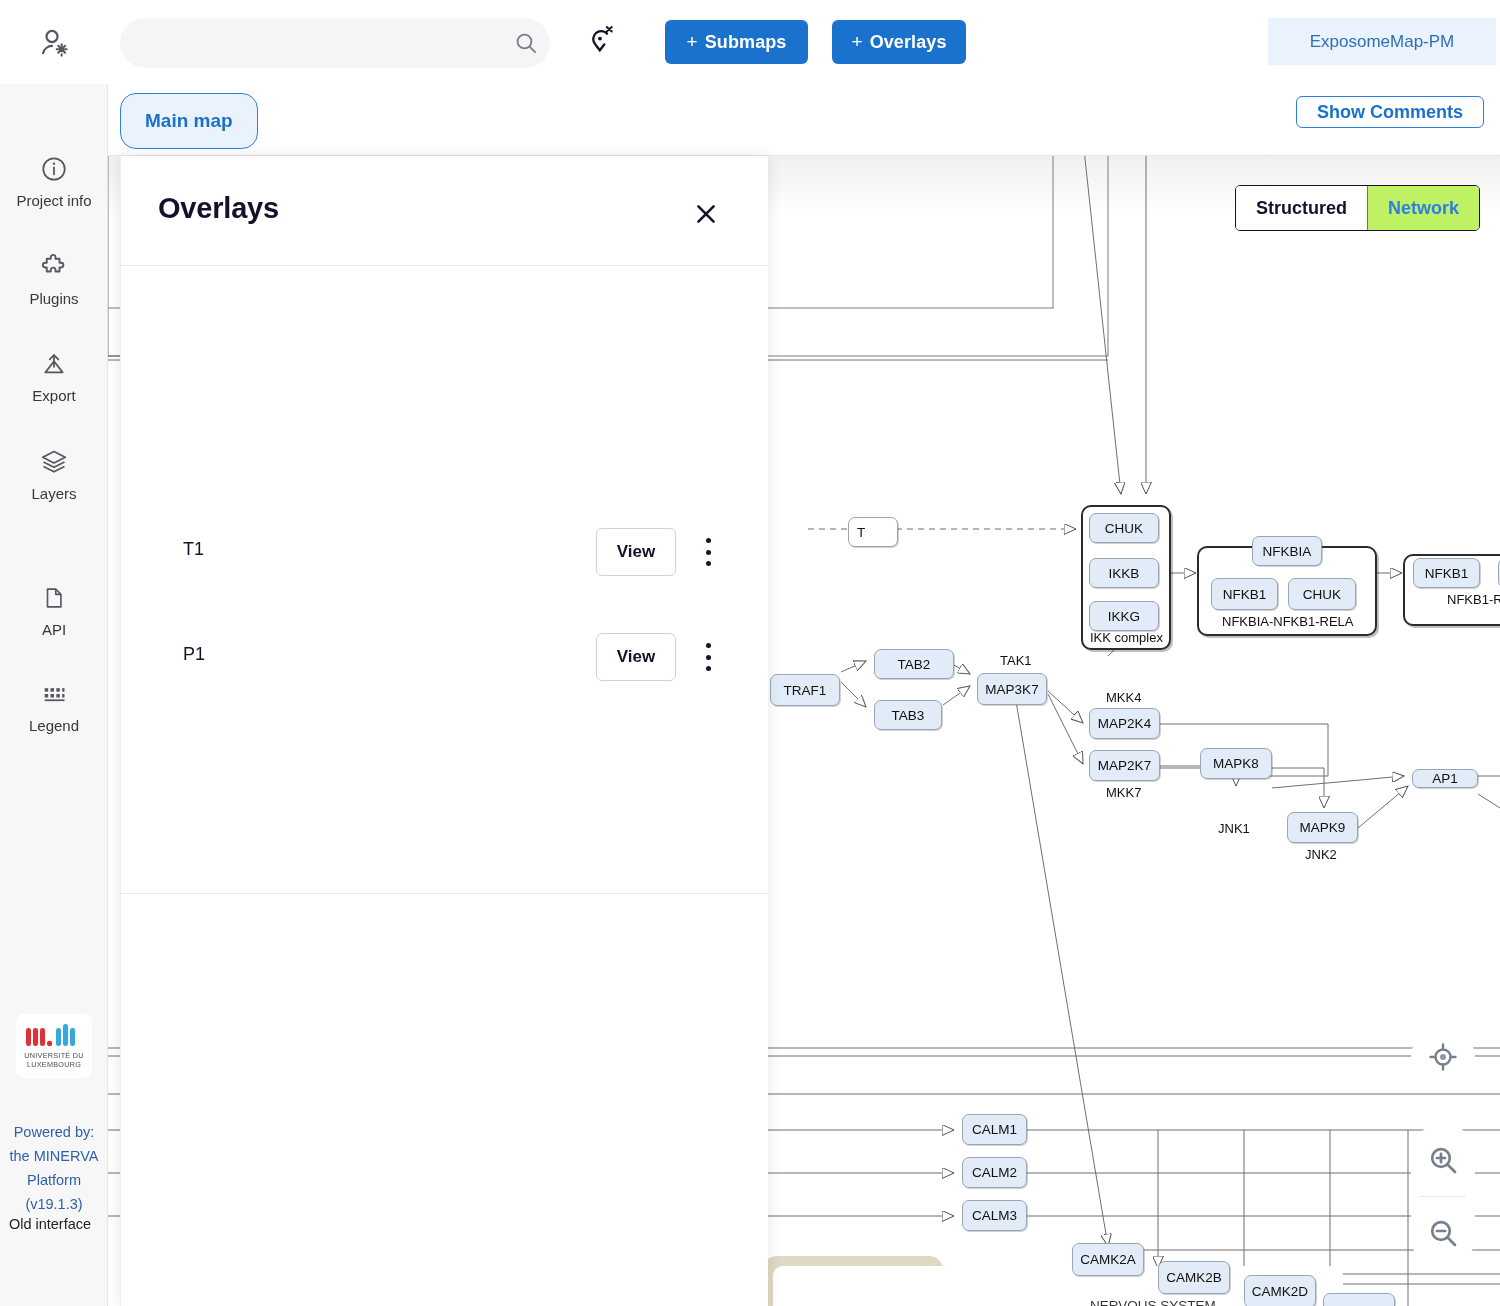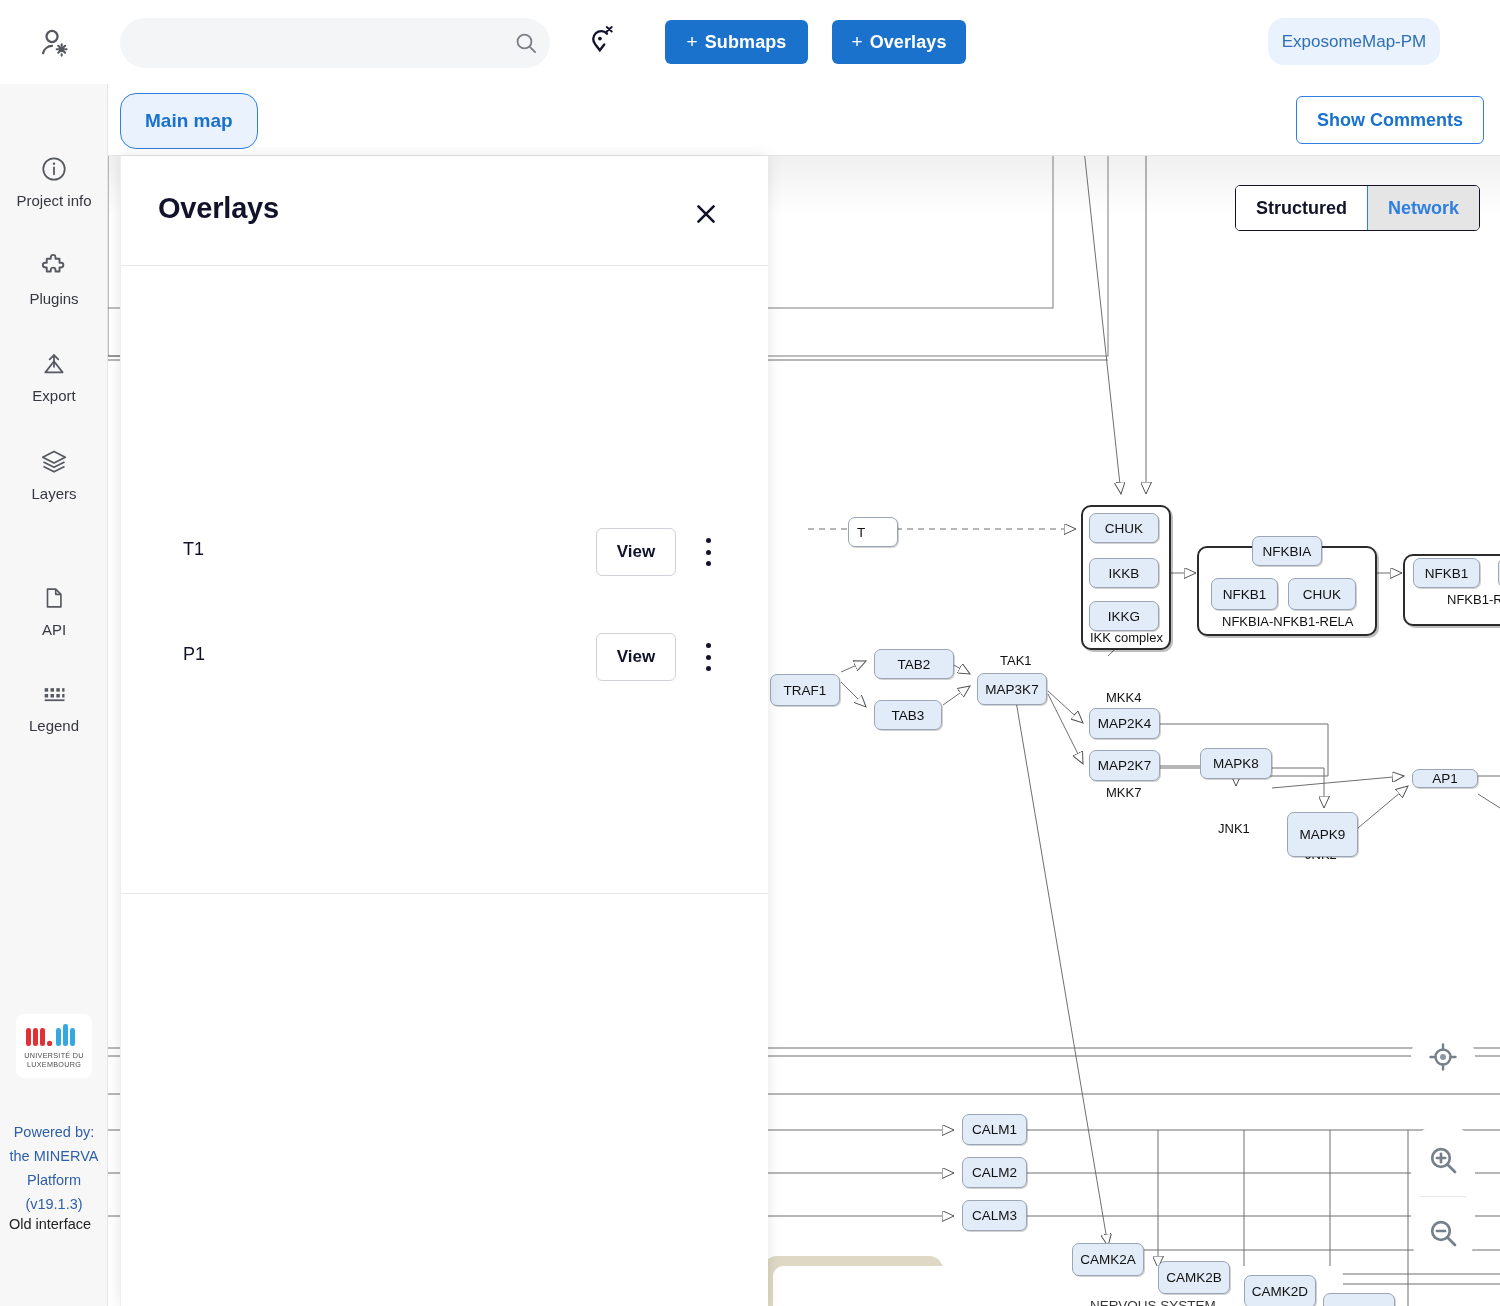--- a/index.html
+++ b/index.html
@@ -42,22 +42,22 @@
     background: #1a72cc; color: #fff; border: 0; border-radius: 6px;
     font-family: "Liberation Sans", sans-serif; font-weight: bold;
     font-size: 18px; cursor: pointer; letter-spacing: .1px;
     display: inline-flex; align-items: center; justify-content: center;
   }
   #submaps-btn { position: absolute; left: 665px; top: 20px; width: 143px; height: 44px; }
   #overlays-btn { position: absolute; left: 832px; top: 20px; width: 134px; height: 44px; }
   .plus { font-weight: normal; font-size: 19px; margin-right: 7px; }
 
   .project-chip {
-    position: absolute; left: 1268px; top: 18px; width: 172px; height: 47px;
-    background: #e9f2fd; border-radius: 16px; color: #2f6fb8;
+    position: absolute; left: 1268px; top: 18px; width: 228px; height: 47px;
+    background: #e9f2fd; border-radius: 0; color: #2f6fb8;
     font-size: 17px; display: flex; align-items: center; justify-content: center;
     cursor: pointer;
   }
 
   
   .rail {
     position: absolute; left: 0; top: 84px; width: 108px; height: 1222px;
     background: #f7f7f8; border-right: 1px solid #e6e6e9;
     z-index: 30;
   }
@@ -87,21 +87,21 @@
     position: absolute; left: 108px; top: 84px; width: 1392px; height: 72px;
     background: #fff; border-bottom: 1px solid #e6e6e9; z-index: 25;
   }
   .maptab {
     position: absolute; left: 12px; top: 9px; height: 56px; padding: 0 24px;
     background: #eaf2fd; border: 1.6px solid #2f7fe0; border-radius: 16px;
     color: #1a72cc; font-weight: bold; font-size: 19px;
     display: flex; align-items: center; cursor: pointer;
   }
   .show-comments {
-    position: absolute; right: 16px; top: 12px; height: 48px; padding: 0 20px;
+    position: absolute; right: 16px; top: 12px; height: 32px; padding: 0 20px;
     background: #fff; border: 1.6px solid #2f7fe0; border-radius: 6px;
     color: #1a72cc; font-weight: bold; font-size: 18px;
     display: flex; align-items: center; cursor: pointer;
   }
 
   
   .map-canvas {
     position: absolute; left: 108px; top: 156px; width: 1392px; height: 1150px;
     background: #ffffff; overflow: hidden; z-index: 5;
   }
@@ -112,21 +112,21 @@
   .seg-toggle {
     position: absolute; left: 1127px; top: 29px; height: 46px;
     display: flex; border: 1.6px solid #12132b; border-radius: 5px; overflow: hidden;
     z-index: 12; background:#fff;
   }
   .seg {
     padding: 0 20px; display: flex; align-items: center; font-weight: bold; font-size: 18px;
     cursor: pointer;
   }
   .seg.on { background: #fff; color: #12132b; }
-  .seg.off { background: #e5e5e5; color: #2f7fe0; border-left: 1.4px solid #2f7fe0; }
+  .seg.off { background: #bef264; color: #2f7fe0; border-left: 1.4px solid #2f7fe0; }
 
   
   .ctrl-center {
     position: absolute; left: 1303px; top: 869px; width: 64px; height: 64px;
     background: #fff; border-radius: 50%; display:flex; align-items:center; justify-content:center;
     cursor:pointer; z-index: 12;
   }
   .ctrl-zoom {
     position: absolute; left: 1303px; top: 967px; width: 64px; height: 146px;
     background: #fff; border-radius: 34px; z-index: 12;
@@ -316,21 +316,21 @@
     <div class="node" style="left:1305px;top:402px;width:67px;height:30px;">NFKB1</div>
     <div class="node" style="left:1390px;top:402px;width:67px;height:30px;"></div>
 
     <div class="node" style="left:662px;top:518px;width:70px;height:32px;">TRAF1</div>
     <div class="node" style="left:766px;top:493px;width:80px;height:30px;">TAB2</div>
     <div class="node" style="left:766px;top:544px;width:68px;height:30px;">TAB3</div>
     <div class="node" style="left:869px;top:517px;width:70px;height:32px;">MAP3K7</div>
     <div class="node" style="left:981px;top:552px;width:71px;height:31px;">MAP2K4</div>
     <div class="node" style="left:981px;top:594px;width:71px;height:31px;">MAP2K7</div>
     <div class="node" style="left:1092px;top:592px;width:72px;height:31px;">MAPK8</div>
-    <div class="node" style="left:1179px;top:656px;width:71px;height:45px;">MAPK9</div>
+    <div class="node" style="left:1179px;top:656px;width:71px;height:31px;">MAPK9</div>
     <div class="node" style="left:1304px;top:613px;width:66px;height:19px;">AP1</div>
 
     <div class="node" style="left:854px;top:958px;width:65px;height:31px;">CALM1</div>
     <div class="node" style="left:854px;top:1001px;width:65px;height:31px;">CALM2</div>
     <div class="node" style="left:854px;top:1044px;width:65px;height:31px;">CALM3</div>
     <div class="node" style="left:964px;top:1087px;width:72px;height:33px;">CAMK2A</div>
     <div class="node" style="left:1050px;top:1105px;width:72px;height:33px;">CAMK2B</div>
     <div class="node" style="left:1136px;top:1119px;width:72px;height:33px;">CAMK2D</div>
     <div class="node" style="left:1215px;top:1137px;width:72px;height:33px;"></div>
 

